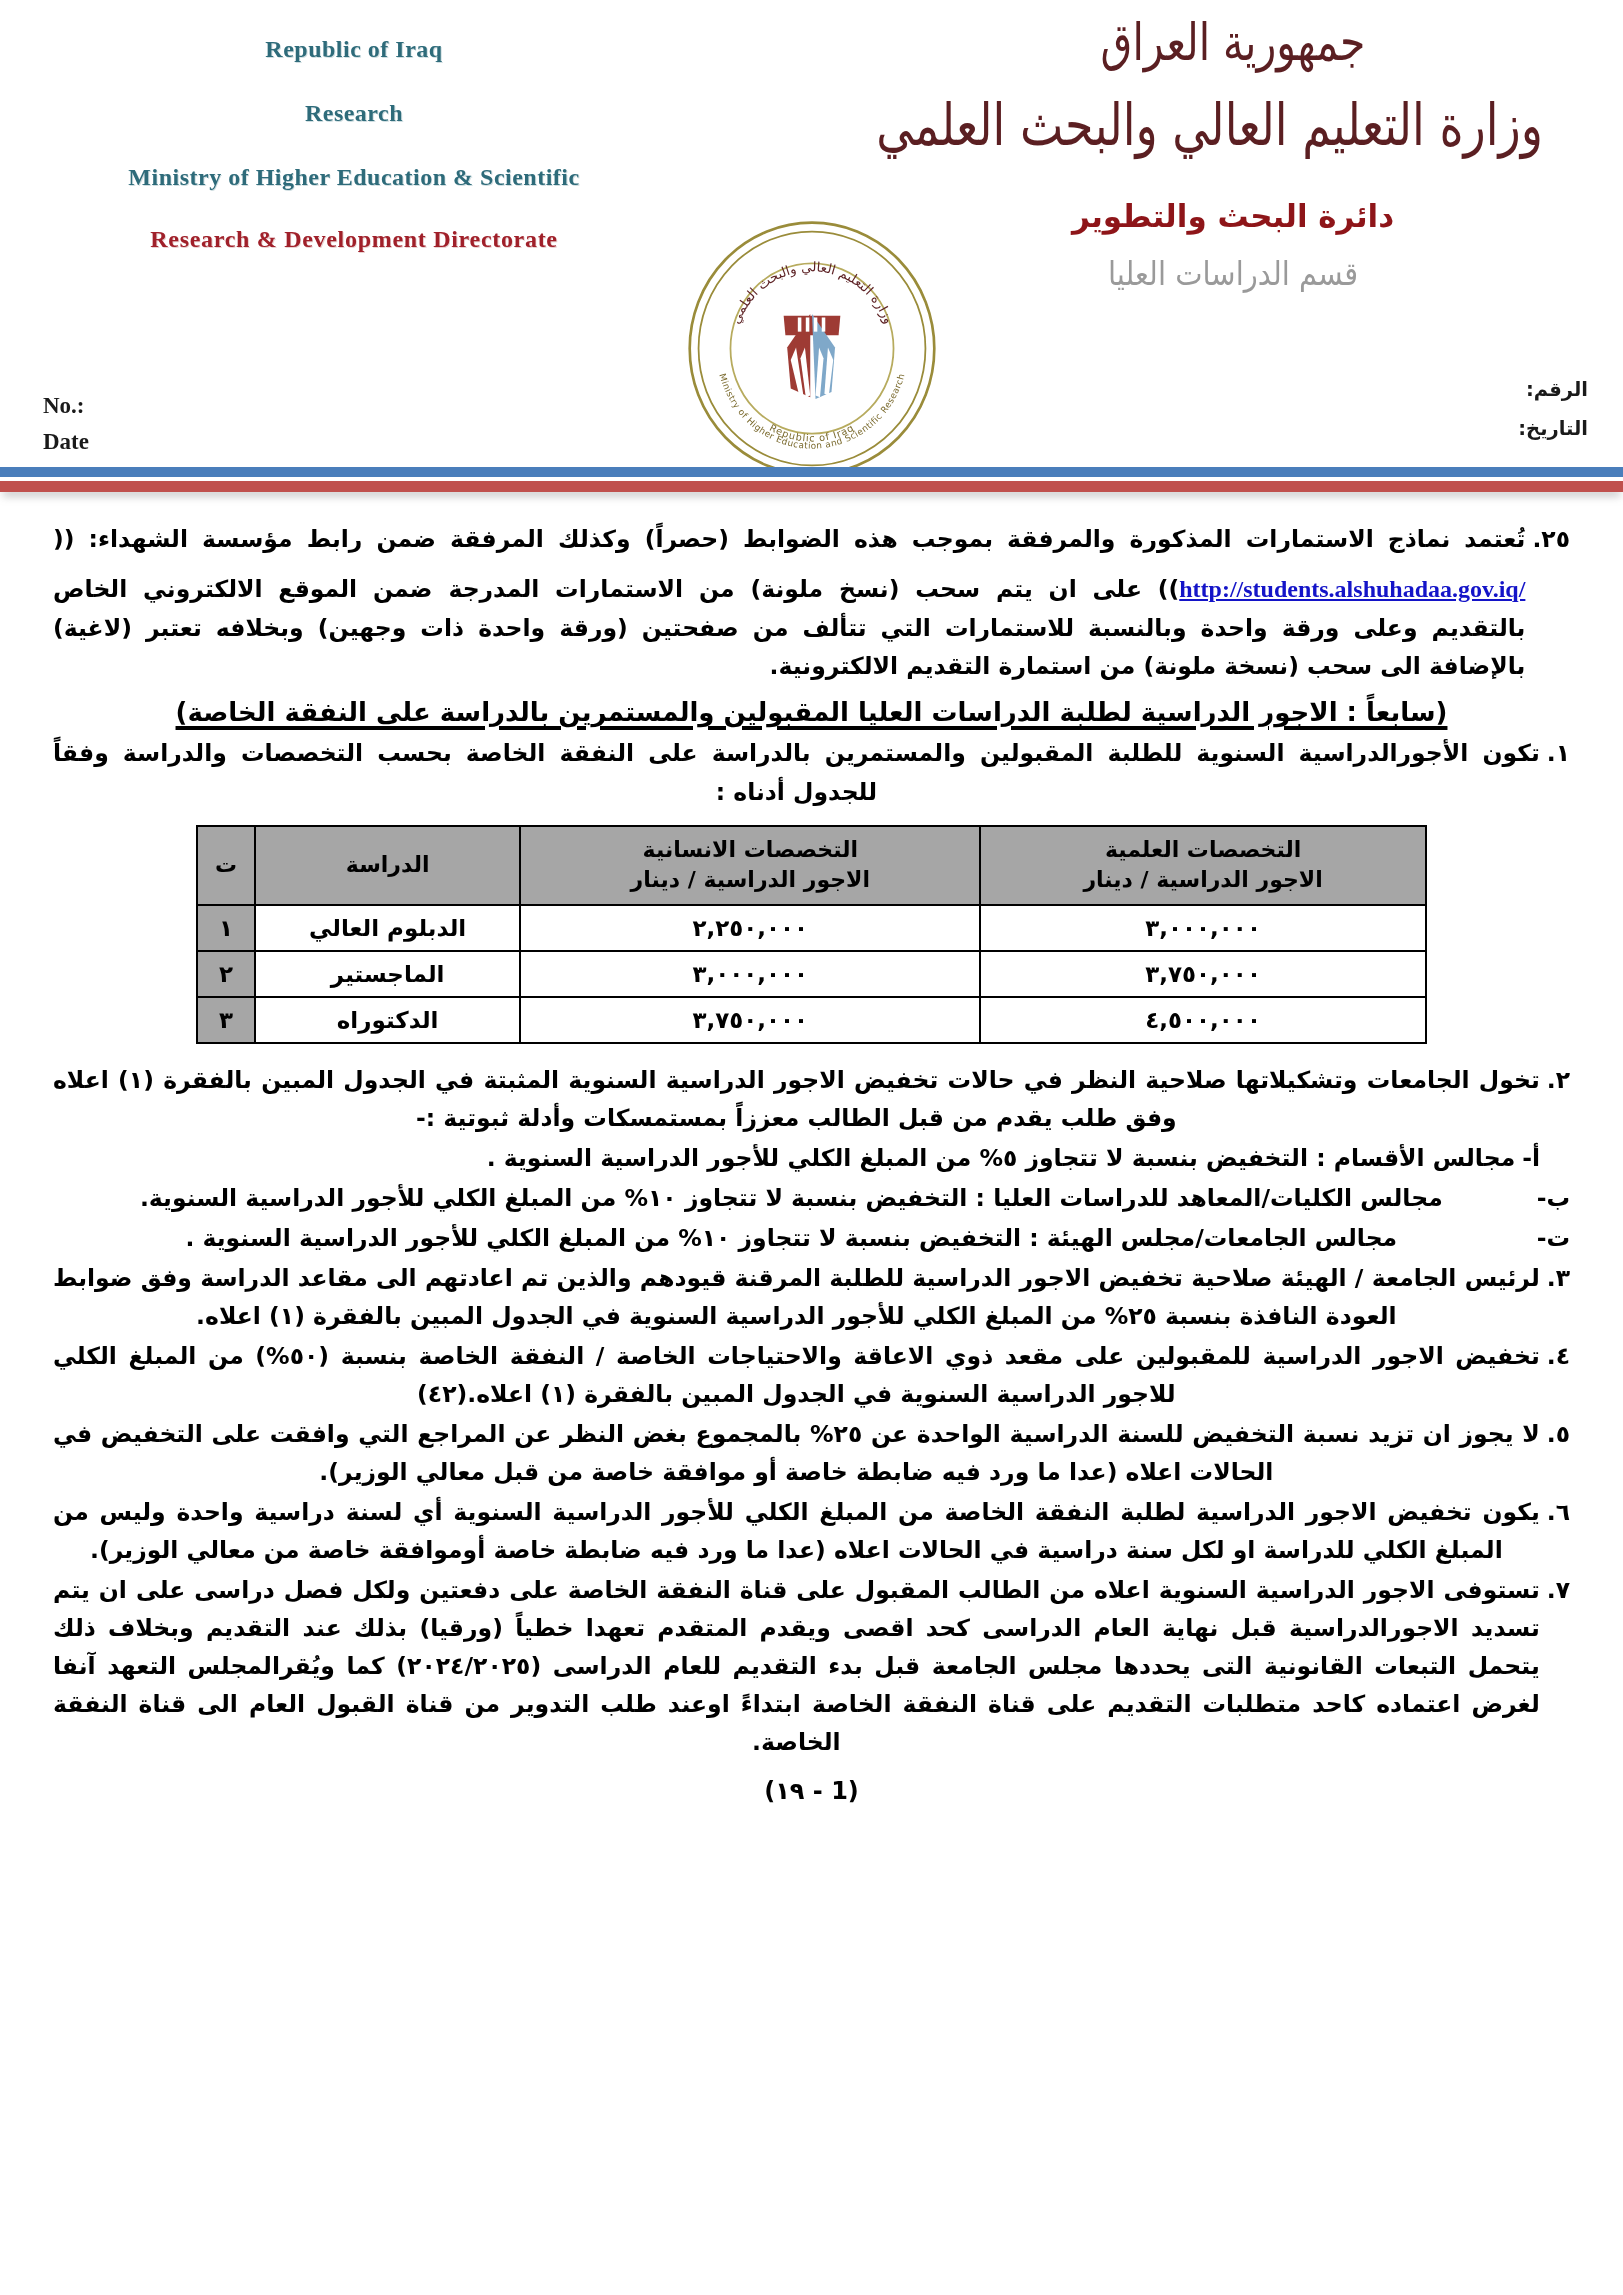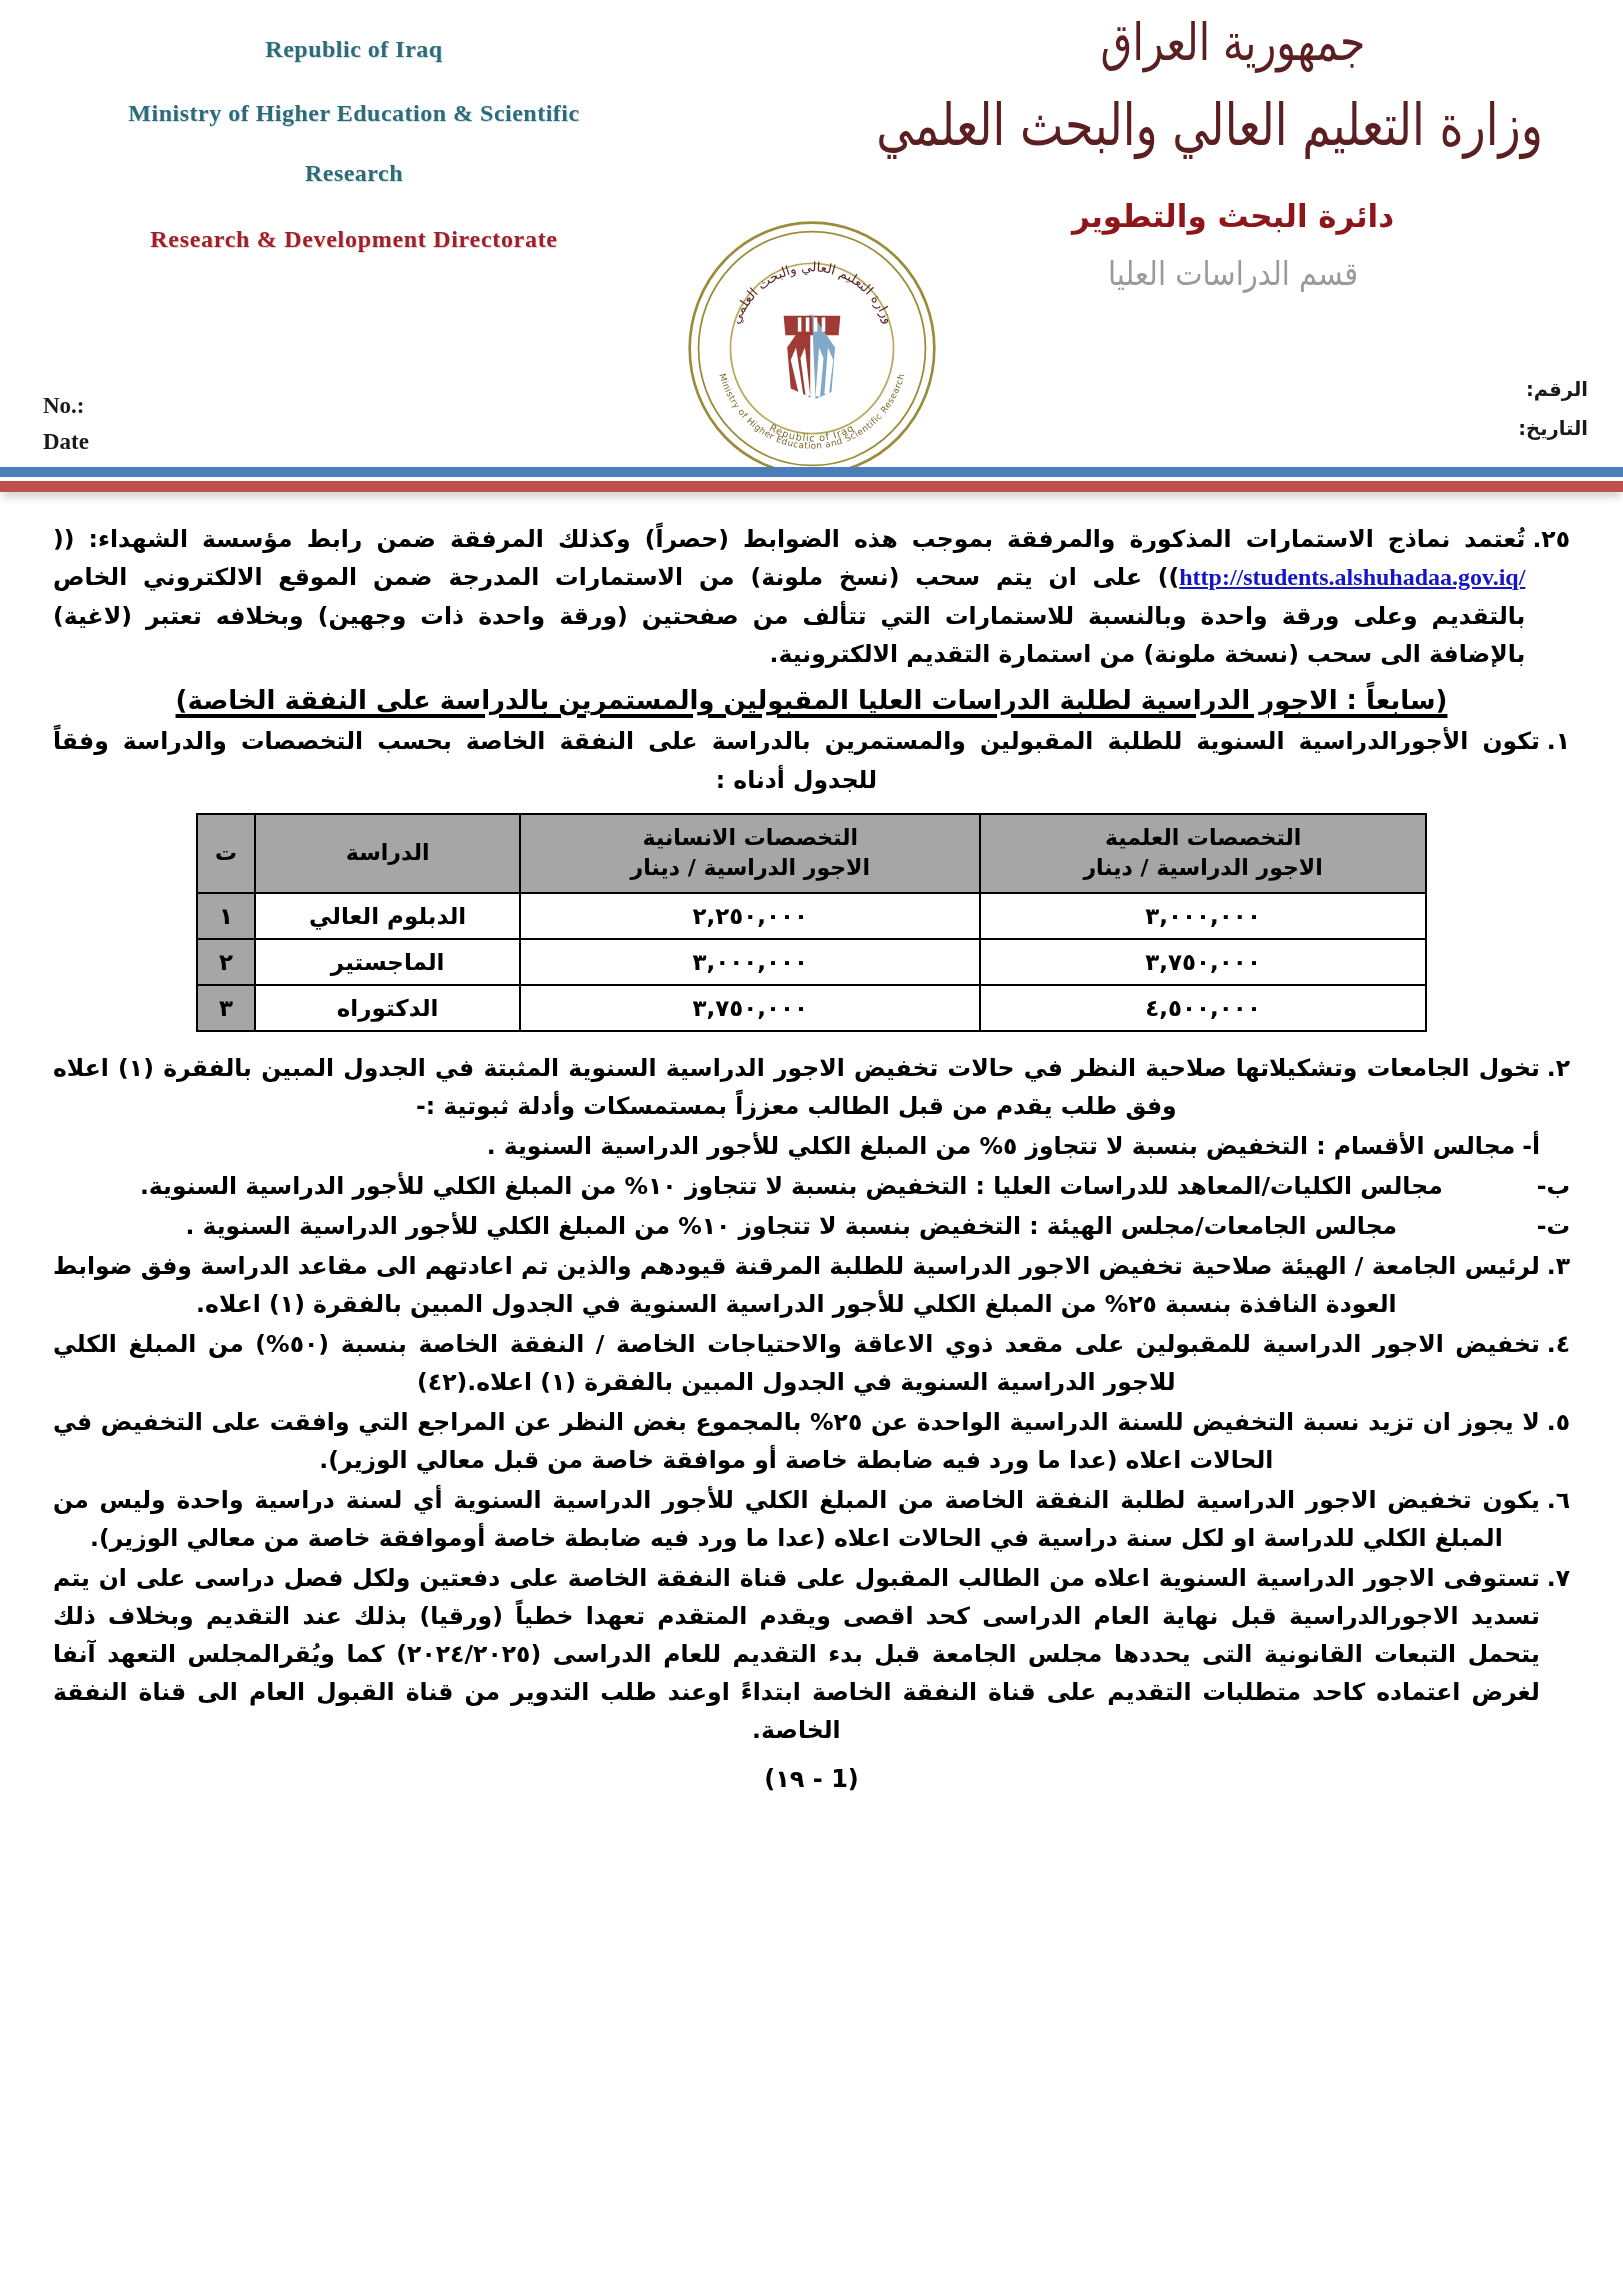--- a/index.html
+++ b/index.html
@@ -148,20 +148,21 @@
   }
 
   .link {
     color: #1414c8;
     text-decoration: underline;
     direction: ltr;
     unicode-bidi: embed;
     display: inline-block;
     font-family: "Liberation Serif", "DejaVu Serif", serif;
     font-size: 24px;
+    margin-top: 12px;
   }
 
   h2.section-title {
     margin: 12.4px 0 7px 0;
     font-size: 26px;
     font-weight: bold;
     text-align: center;
     text-decoration: underline;
     text-underline-offset: 5.3px;
     text-decoration-thickness: 3.5px;
@@ -229,22 +230,22 @@
     direction: rtl;
   }
 </style>
 </head>
 <body>
 
 <div class="letterhead">
 
   <div class="lh-left">
     <div class="lh-en-line">Republic of Iraq</div>
+    <div class="lh-en-line">Research</div>
     <div class="lh-en-line l2">Ministry of Higher Education &amp; Scientific</div>
-    <div class="lh-en-line">Research</div>
     <div class="lh-en-red">Research &amp; Development Directorate</div>
   </div>
 
   <div class="lh-nodate">
     <div>No.:</div>
     <div>Date</div>
   </div>
 
   <div class="lh-right">
     <div class="lh-ar-calligraphy">جمهورية العراق</div>

